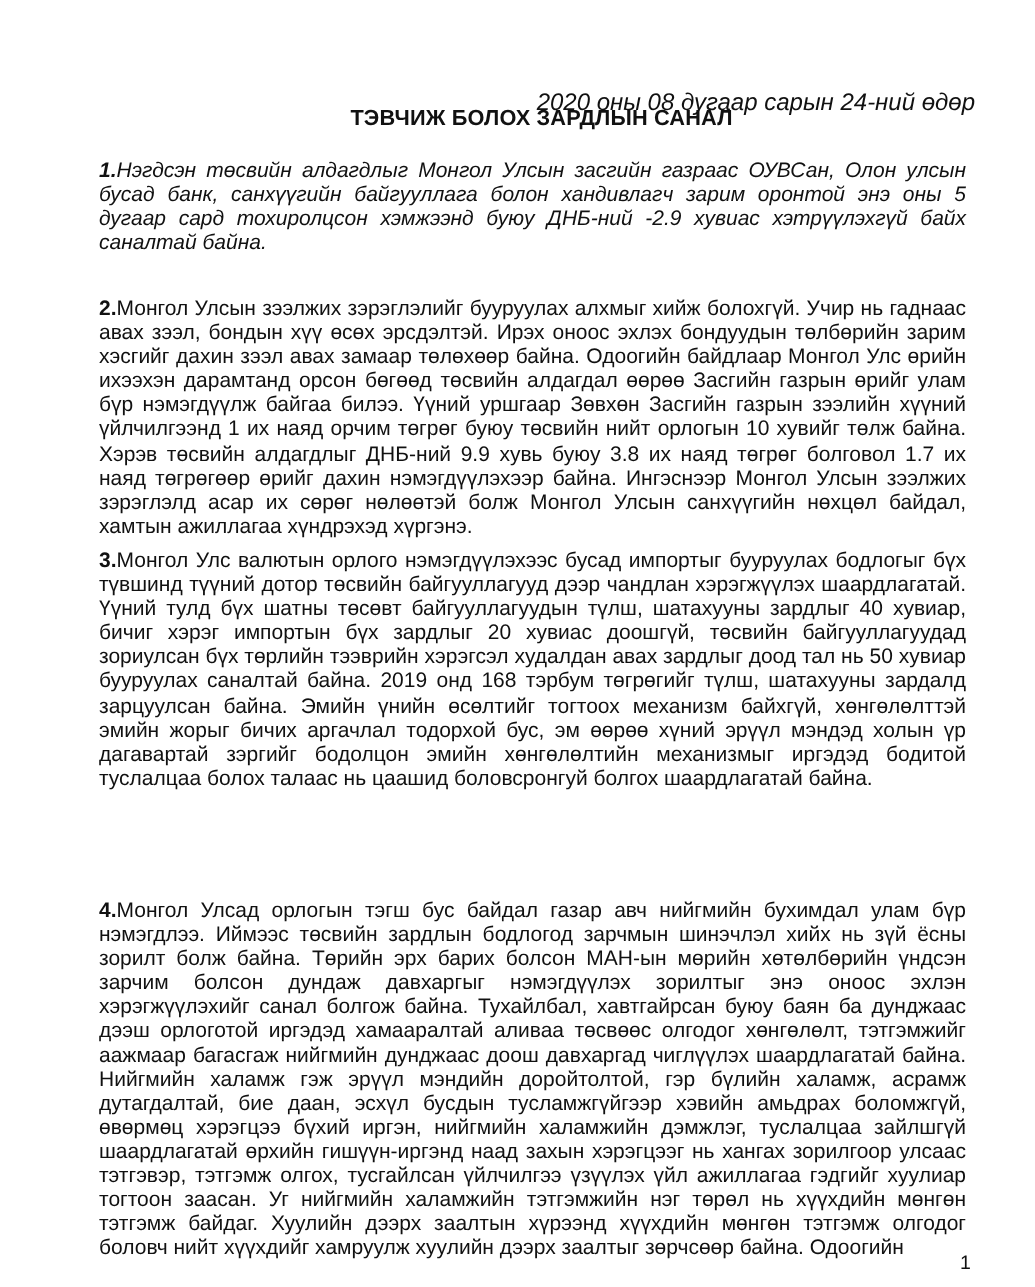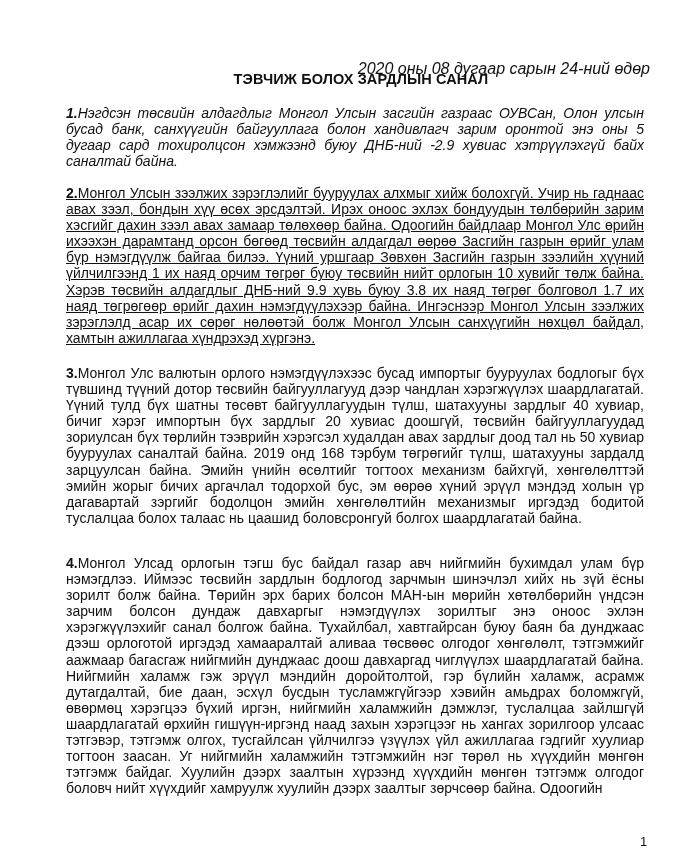--- a/index.html
+++ b/index.html
@@ -5,23 +5,23 @@
     html, body { margin: 0; padding: 0; background: #ffffff; }
     body { width: 690px; height: 858px; position: relative; overflow: hidden;
       font-family: "Liberation Sans", sans-serif; color: #111; }
     .title { position: absolute; top: 26px; left: 0; width: 690px; text-align: center;
       font-weight: bold; font-size: 14.5px; letter-spacing: 0.1px; padding-left: 32px; box-sizing: border-box; margin-top: 45px; }
     .date { position: absolute; top: 60px; right: 40px; font-style: italic; font-size: 16px; }
     .para { position: absolute; left: 66px; width: 578px; font-size: 14px; line-height: 16.1px;
       text-align: justify; margin: 0; }
     .para b { font-weight: bold; }
     #p1 { top: 105px; font-style: italic; }
-    #p2 { top: 185px; text-decoration: underline; }
+    #p2 { top: 197px; }
     #p3 { top: 365px; }
-    #p4 { top: 555px; }
+    #p4 { top: 598px; }
     .pagenum { position: absolute; top: 834px; left: 640px; font-size: 13px; }
   </style>
 </head>
 <body>
 
 <div>
   <div class="title">ТЭВЧИЖ БОЛОХ ЗАРДЛЫН САНАЛ</div>
   <div class="date">2020 оны 08 дугаар сарын 24-ний өдөр</div>
 
   <p class="para" id="p1"><b>1.</b><span>Нэгдсэн төсвийн алдагдлыг Монгол Улсын засгийн газраас ОУВСан, Олон улсын бусад банк, санхүүгийн байгууллага болон хандивлагч зарим оронтой энэ оны 5 дугаар сард тохиролцсон хэмжээнд буюу ДНБ-ний -2.9 хувиас хэтрүүлэхгүй байх саналтай байна.</span></p>

